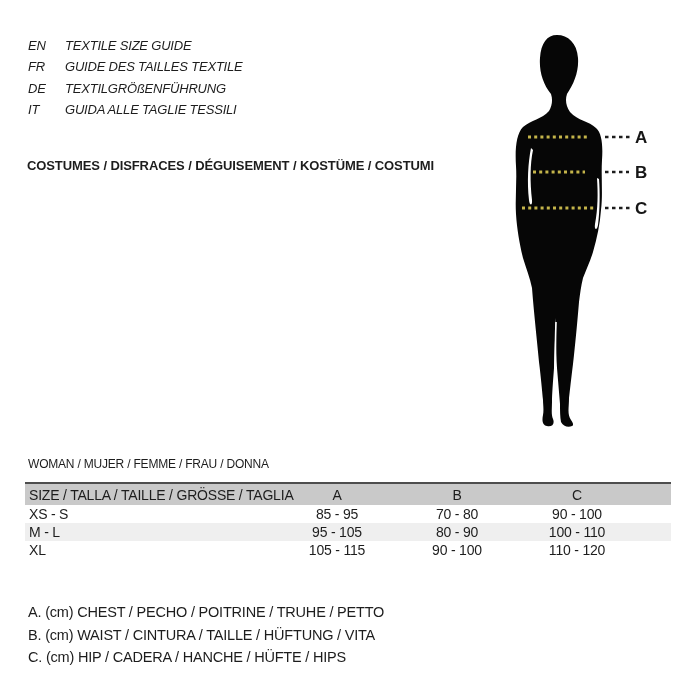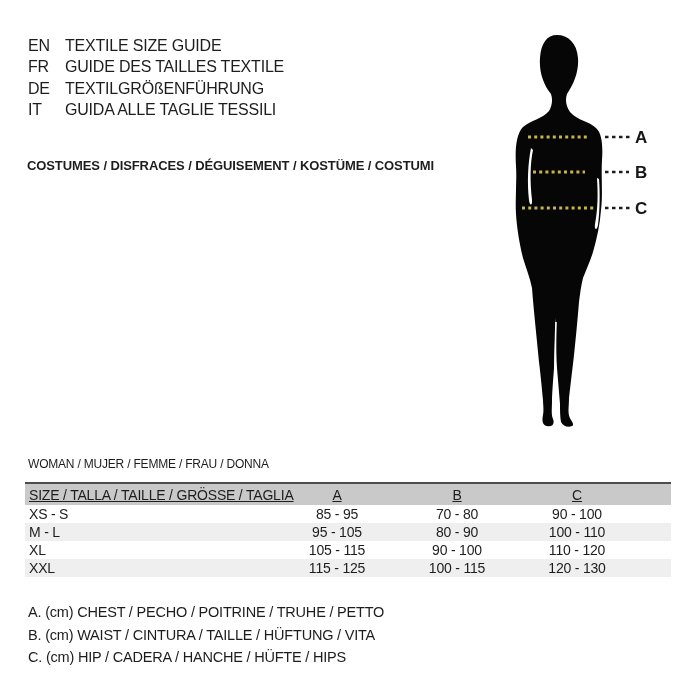--- a/index.html
+++ b/index.html
@@ -2,37 +2,37 @@
 <html><head>
 <meta charset="utf-8">
 <style>
   * { margin:0; padding:0; box-sizing:border-box; }
   html,body { width:700px; height:700px; background:#ffffff; overflow:hidden; }
   body { font-family:"Liberation Sans","DejaVu Sans",sans-serif; color:#1d1d1d; position:relative; }
   .page { position:absolute; inset:0; background:#fff; }
 
   
   .lang-list { position:absolute; left:28px; top:35px; }
-  .lang-row { height:21.4px; line-height:21.4px; font-size:16px; letter-spacing:-0.2px; white-space:nowrap; }
+  .lang-row { height:21.4px; line-height:21.4px; font-size:13px; letter-spacing:-0.2px; white-space:nowrap;font-style:italic; }
   .lang-code { display:inline-block; width:37px; }
   .lang-label { display:inline-block; }
 
   
   .category-title { position:absolute; left:27px; top:158px; font-size:13px; font-weight:bold; letter-spacing:-0.1px; white-space:nowrap; }
 
   
   .figure-wrap { position:absolute; left:495px; top:30px; width:180px; height:410px; }
   .figure-wrap svg { display:block; width:180px; height:410px; }
   .marker-label { font-family:"Liberation Sans","DejaVu Sans",sans-serif; font-size:17px; font-weight:bold; fill:#161616; }
 
   
   .table-caption { position:absolute; left:28px; top:457px; font-size:12px; letter-spacing:-0.2px; white-space:nowrap; }
   .size-table { position:absolute; left:25px; top:482px; width:646px; border-collapse:collapse; table-layout:fixed; }
   .size-table th, .size-table td { font-size:14px; font-weight:normal; letter-spacing:-0.2px; padding:0; line-height:1; white-space:nowrap; }
-  .size-table thead tr { background:#c9c9c9; border-top:2px solid #4d4d4d; height:22px;text-decoration:underline; }
+  .size-table thead tr { background:#c9c9c9; border-top:2px solid #4d4d4d; height:22px; }
   .size-table tbody tr { height:18px; }
   .size-table tbody tr:nth-child(even) { background:#efefef; }
   .size-table th:first-child, .size-table td:first-child { text-align:left; padding-left:4px; }
   .size-table th, .size-table td { text-align:center; }
   .size-table th:last-child, .size-table td:last-child { padding-right:34px; }
 
   
   .legend { position:absolute; left:28px; top:601px; }
   .legend-line { font-size:14.5px; line-height:22.6px; letter-spacing:-0.2px; white-space:nowrap; }
 </style>
@@ -134,26 +134,20 @@
         <td>95 - 105</td>
         <td>80 - 90</td>
         <td>100 - 110</td>
       </tr>
       <tr>
         <td>XL</td>
         <td>105 - 115</td>
         <td>90 - 100</td>
         <td>110 - 120</td>
       </tr>
-      <tr>
-        <td>XXL</td>
-        <td>115 - 125</td>
-        <td>100 - 115</td>
-        <td>120 - 130</td>
-      </tr>
     </tbody>
   </table>
 
   <div class="legend">
     <div class="legend-line">A. (cm) CHEST / PECHO / POITRINE / TRUHE / PETTO</div>
     <div class="legend-line">B. (cm) WAIST / CINTURA / TAILLE / HÜFTUNG / VITA</div>
     <div class="legend-line">C. (cm) HIP / CADERA / HANCHE / HÜFTE / HIPS</div>
   </div>
 
 </div>

